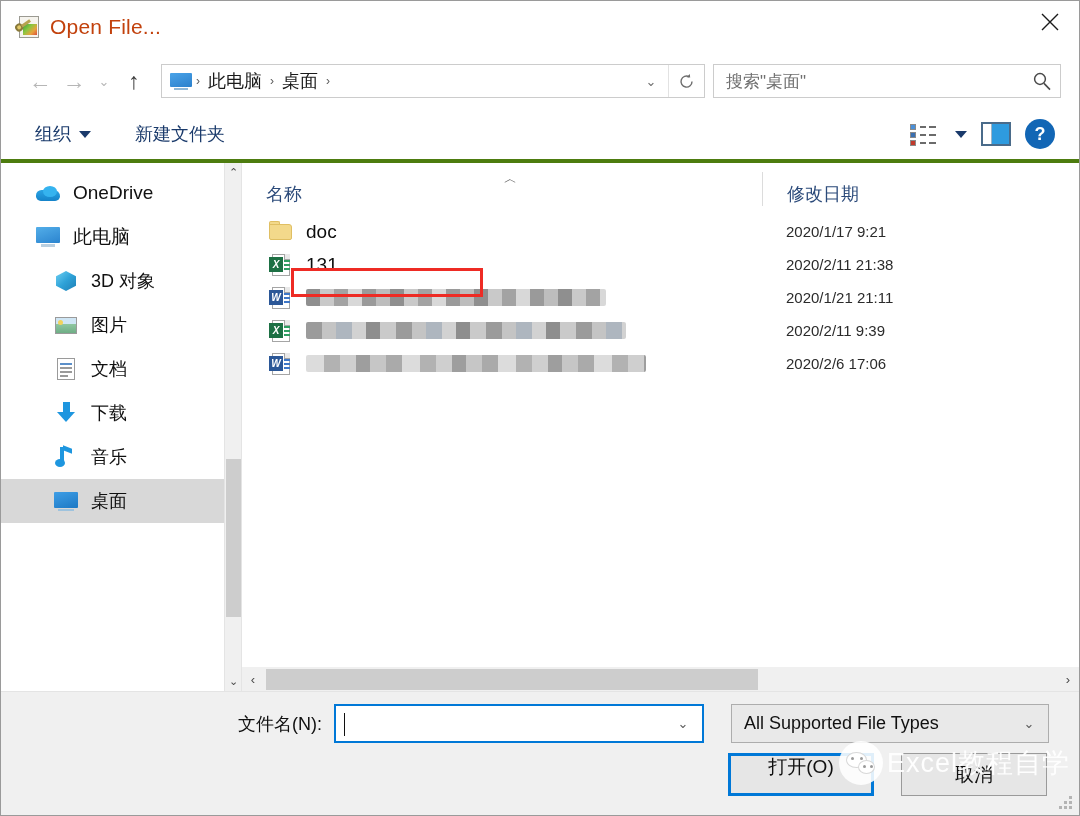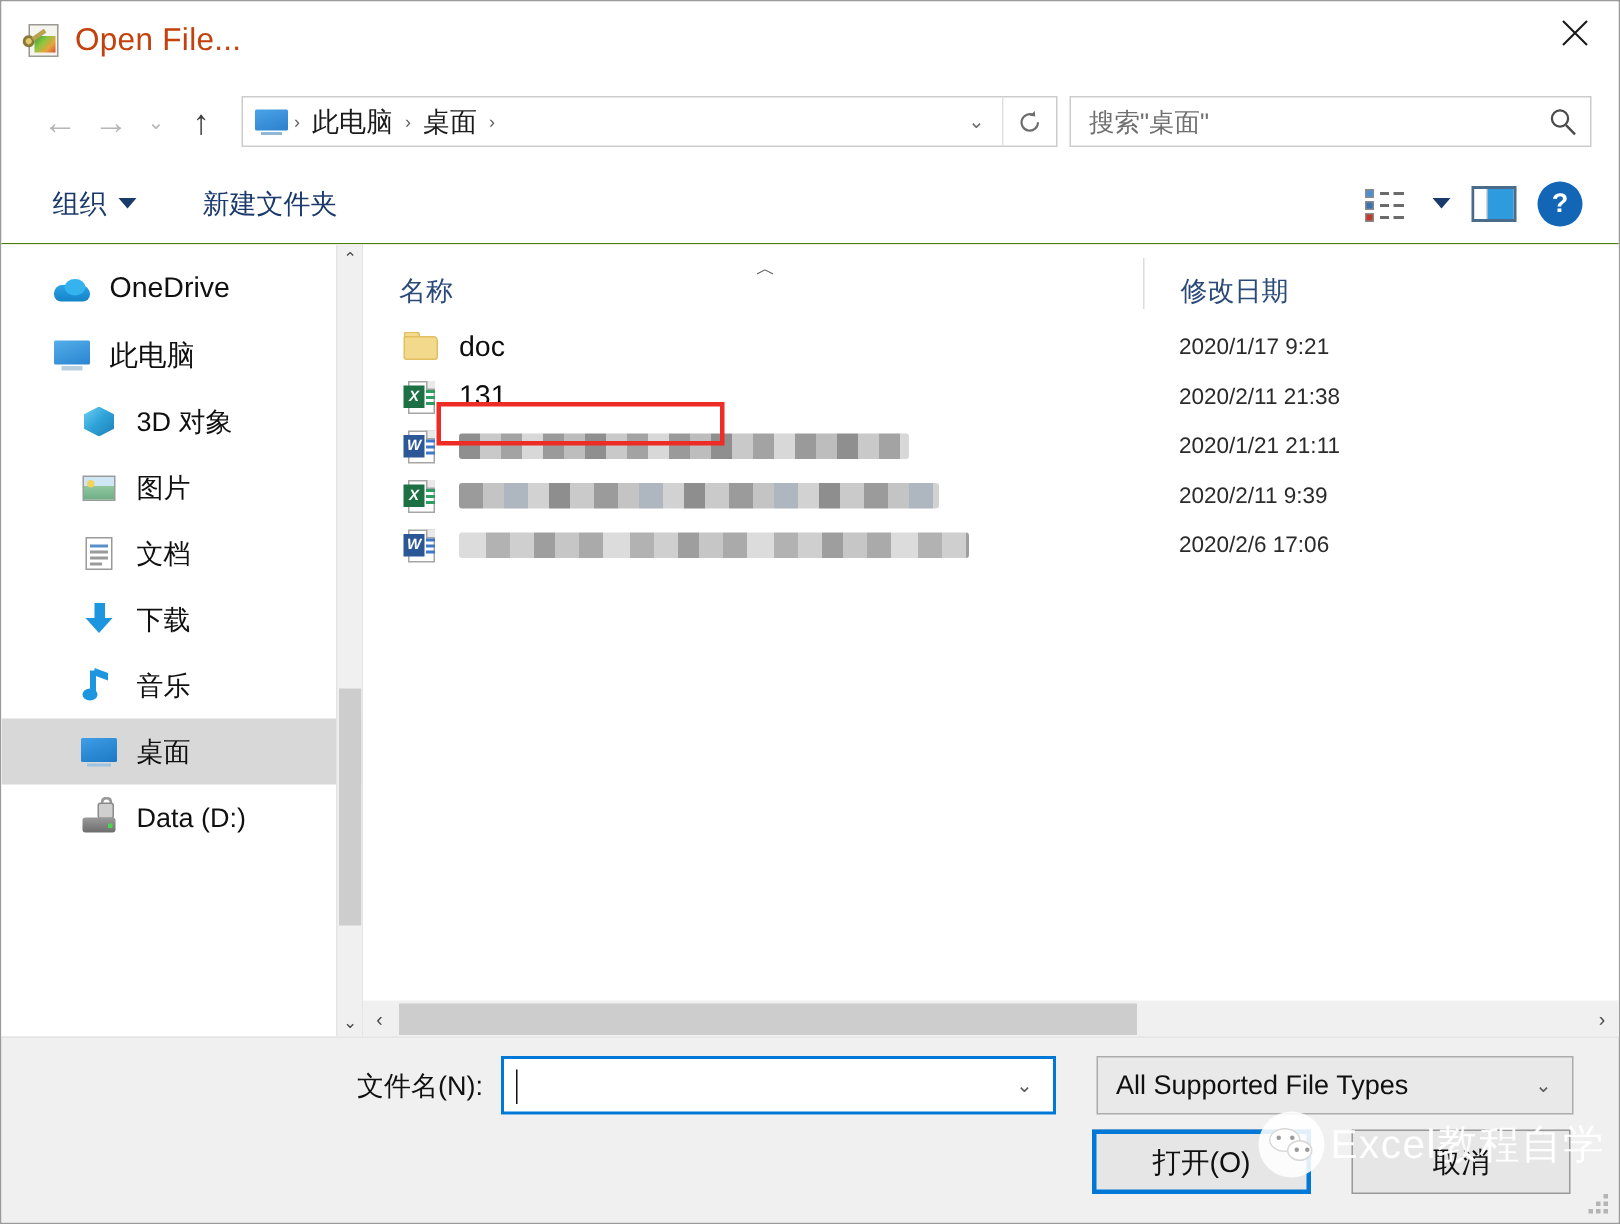--- a/index.html
+++ b/index.html
@@ -163,21 +163,21 @@
   .search-icon { color: #4a4a4a; display: flex; }
 
   
   .toolbar {
     height: 54px;
     flex: 0 0 54px;
     display: flex;
     align-items: center;
     padding: 0 24px 0 26px;
     background: #ffffff;
-    border-bottom: 1px solid #4d7c0f;
+    border-bottom: 4px solid #4d7c0f;
   }
   .tb-item {
     font-size: 18px;
     color: #1a3a6b;
     padding: 4px 8px;
     display: flex;
     align-items: center;
     gap: 8px;
     white-space: nowrap;
   }
@@ -513,21 +513,21 @@
   .ft-value { flex: 1 1 auto; font-size: 18px; color: #101010; white-space: nowrap; }
 
   .open-btn {
     position: absolute;
     left: 727px; top: 752px;
     width: 146px; height: 43px;
     background: #e6e6e6;
     border: 1px solid #9a9a9a;
     outline: 3px solid #0078d7;
     outline-offset: -3px;
-    display: flex; align-items: center; justify-content: center;
+    display: flex; justify-content: center;
     font-size: 19px; color: #101010;
   }
   .cancel-btn {
     position: absolute;
     left: 900px; top: 752px;
     width: 146px; height: 43px;
     background: #e6e6e6;
     border: 1px solid #9a9a9a;
     display: flex; align-items: center; justify-content: center;
     font-size: 19px; color: #101010;
@@ -750,29 +750,20 @@
 
         <div class="side-item lvl2 selected">
           <span class="side-ico ico-desk">
               <i class="scr"></i>
               <i class="base"></i>
             </span>
           <span>桌面</span>
         </div>
 
 
-        <div class="side-item lvl2">
-          <span class="side-ico ico-drive">
-            <i class="shackle"></i>
-              <i class="lock"></i>
-              <i class="body"></i>
-              <i class="led"></i>
-          </span>
-          <span>Data (D:)</span>
-        </div>
 
       </div>
 
       <div class="vscroll">
         <div class="arrow">⌃</div>
         <div class="thumb"></div>
         <div class="arrow bot">⌄</div>
       </div>
     </div>
 

